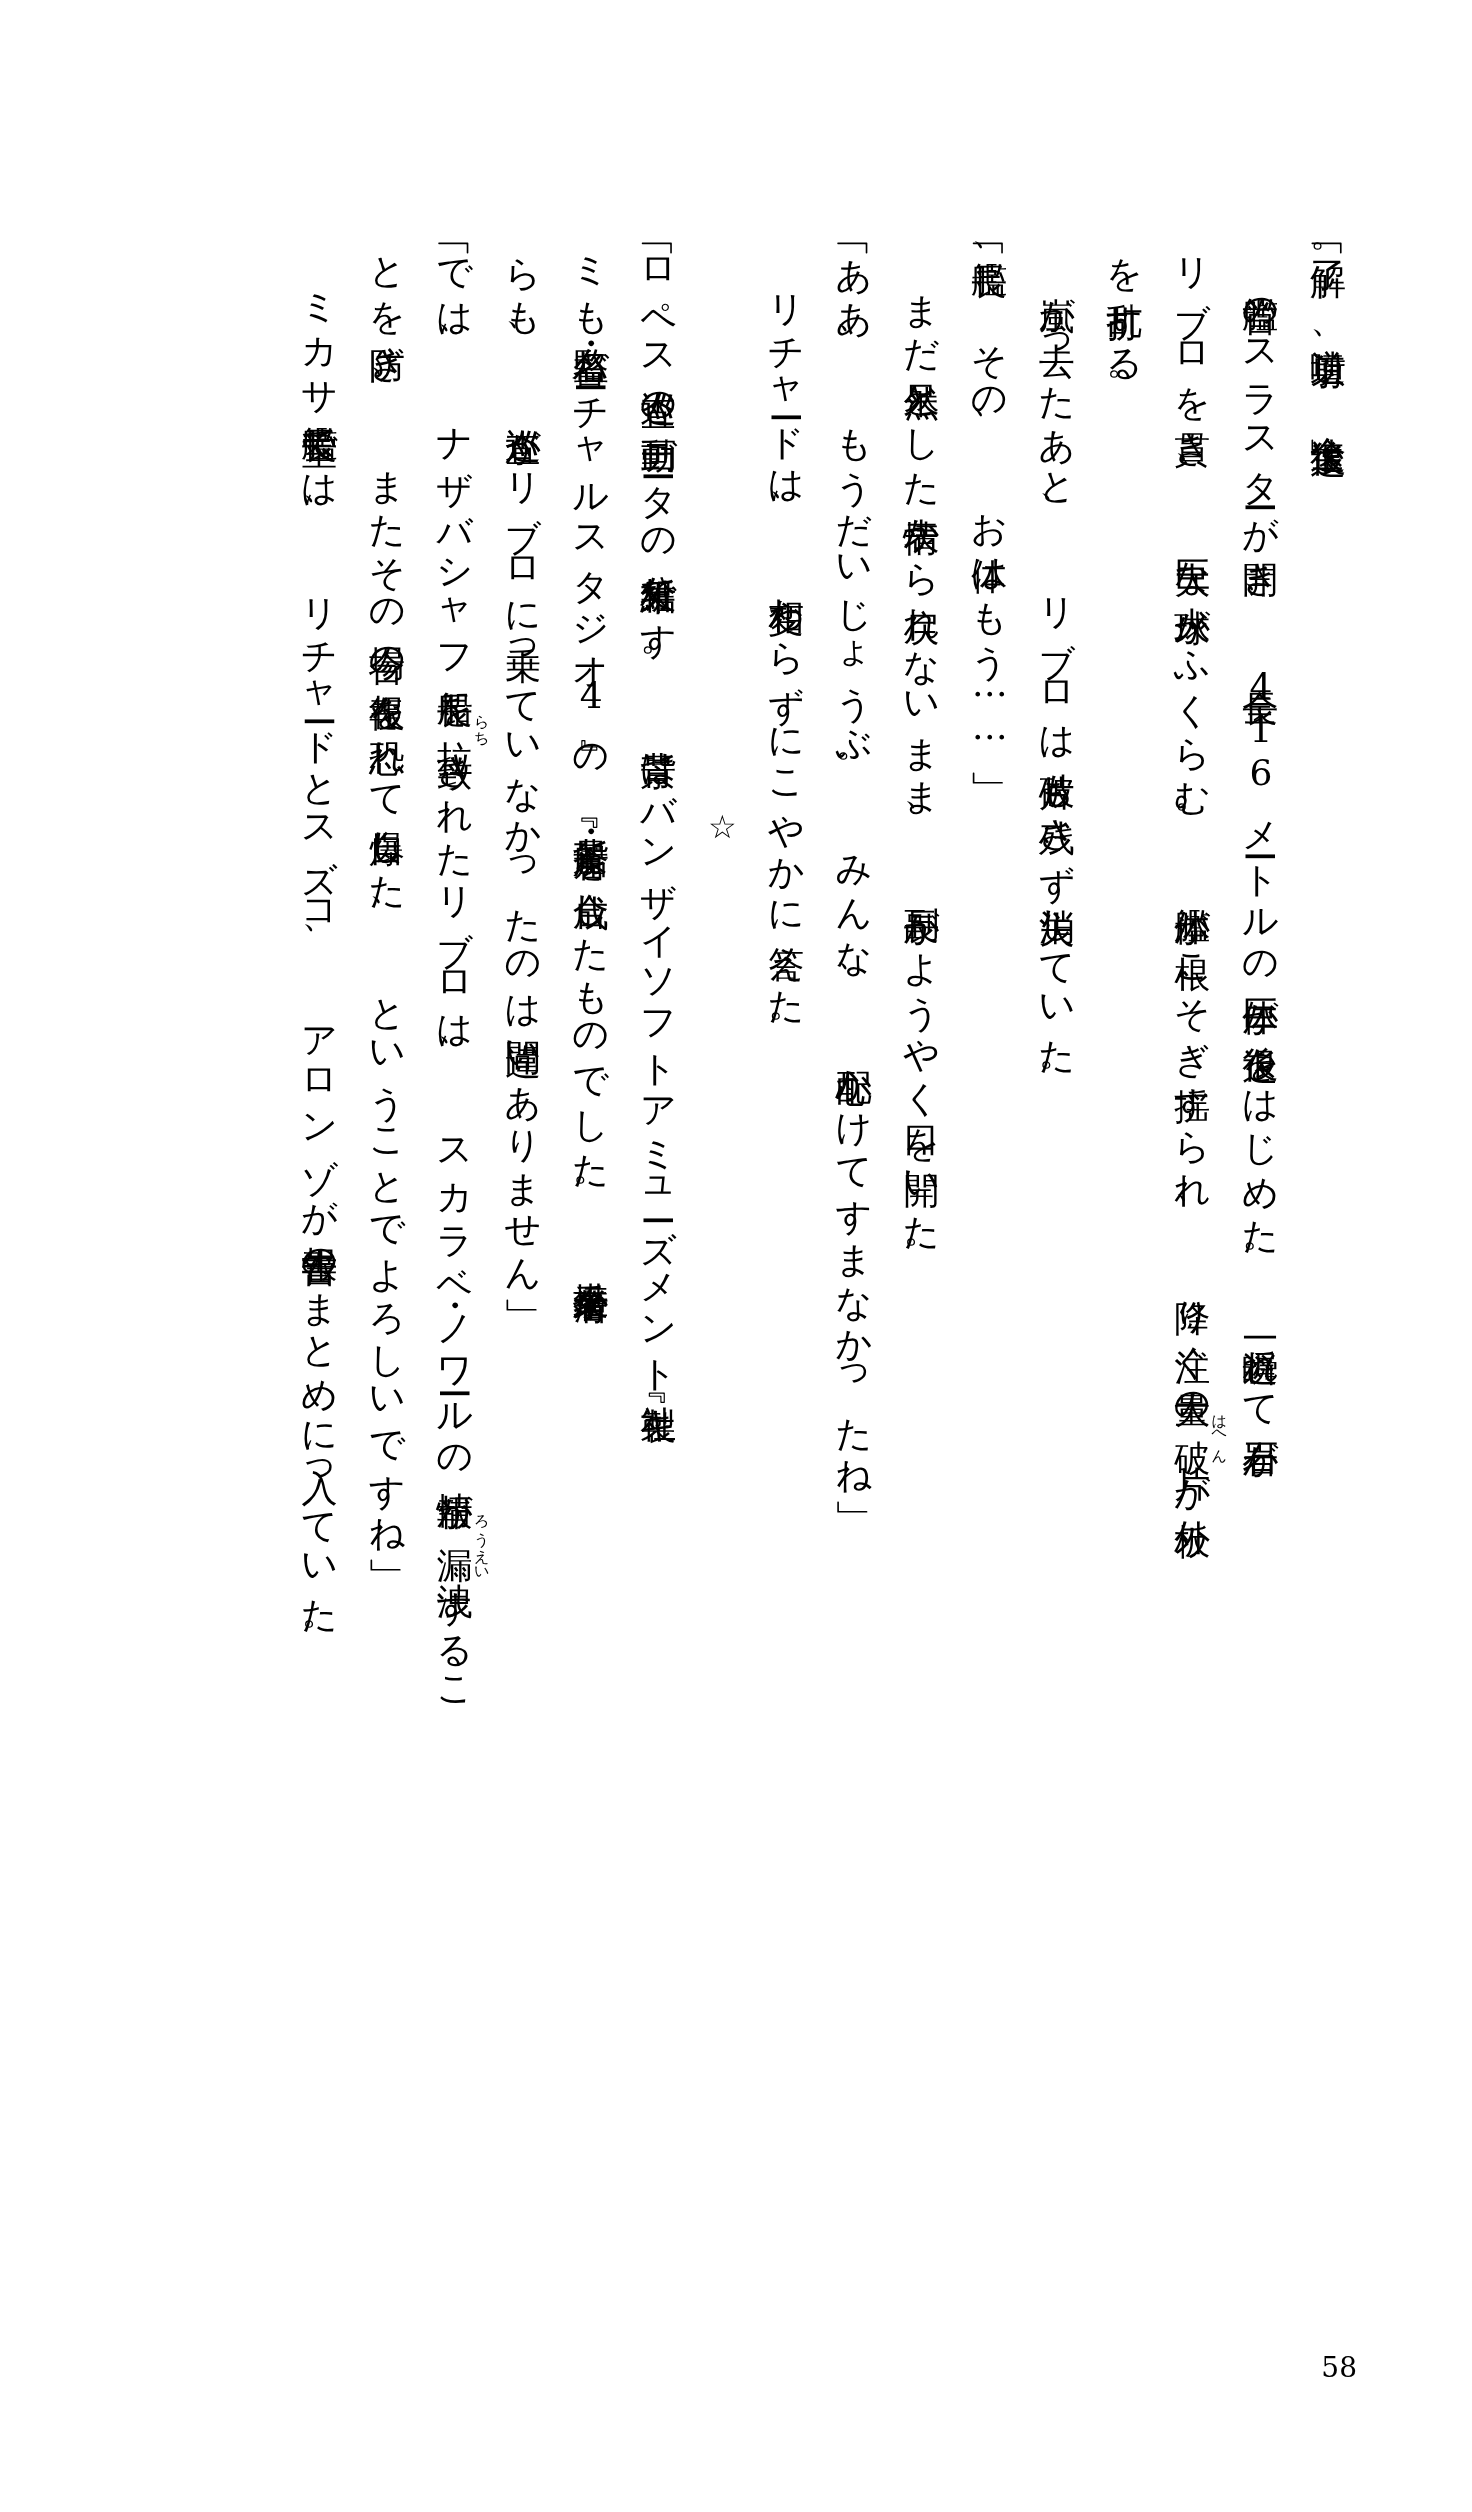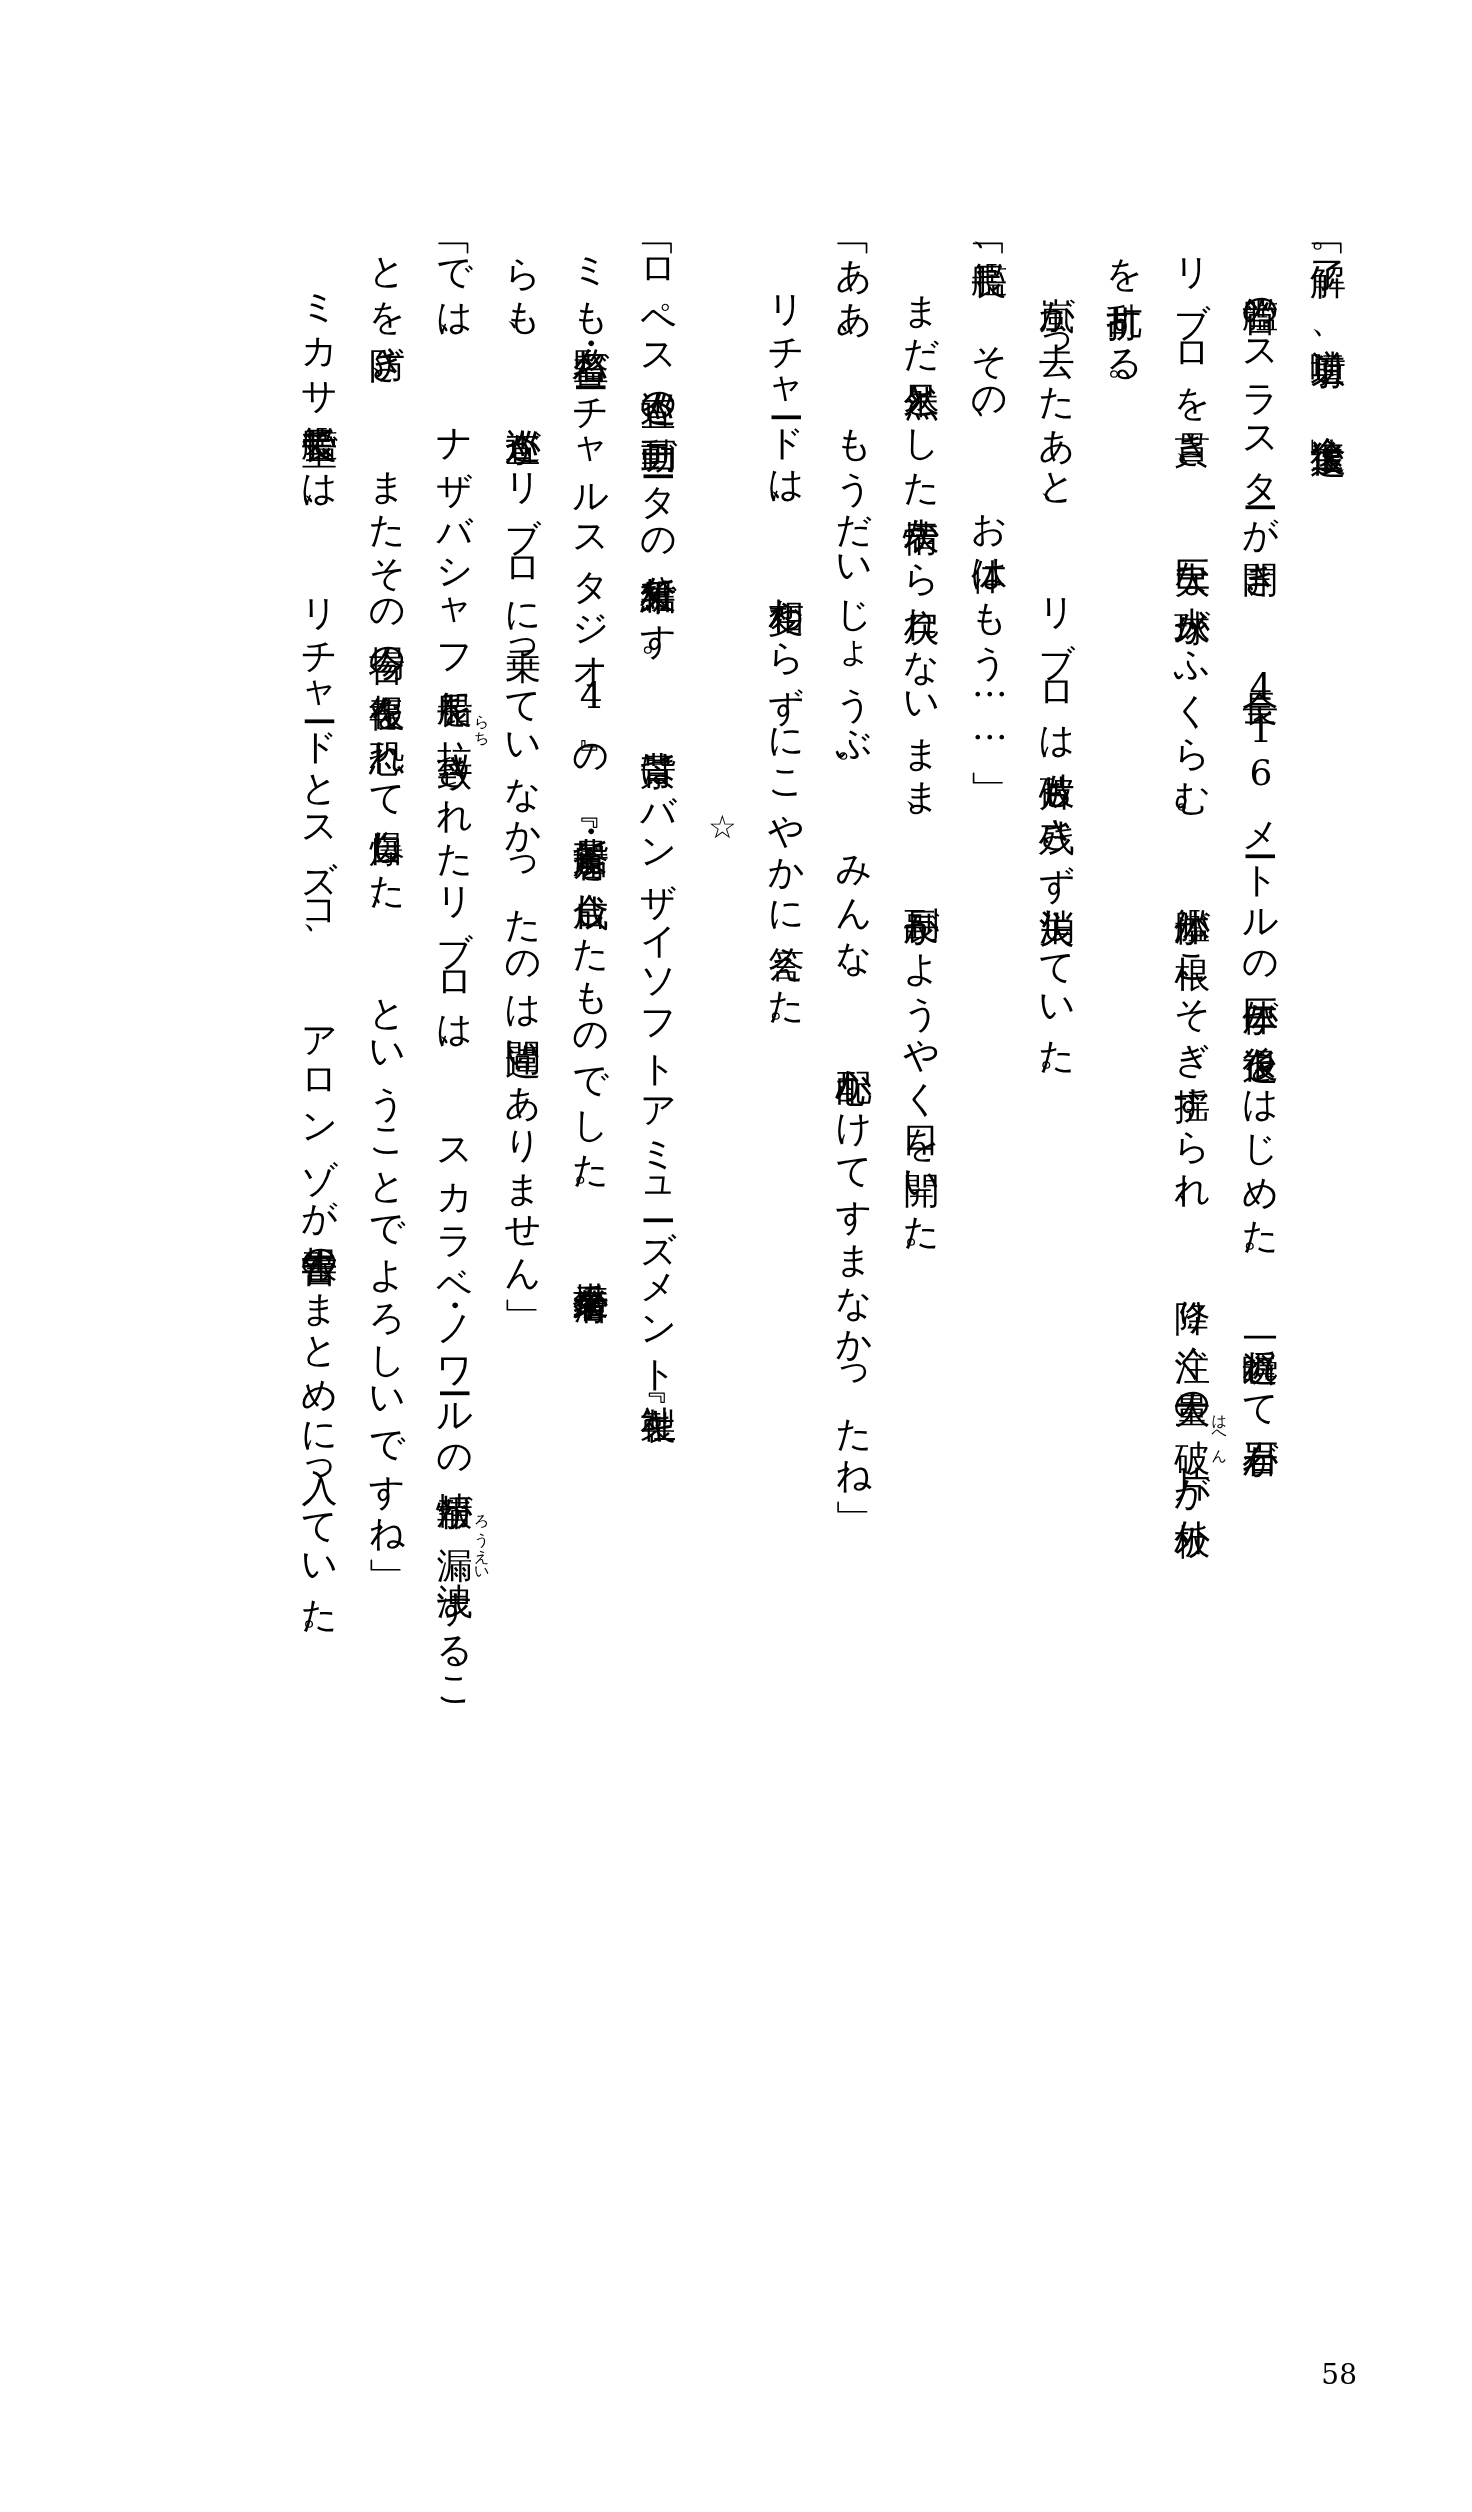--- a/index.html
+++ b/index.html
@@ -50,21 +50,21 @@
     ruby-position: over;
   }
   rt {
     font-size: 0.42em;
     letter-spacing: 0;
     line-height: 1;
     font-weight: 400;
   }
   .page-number {
     position: absolute;
-    bottom: 121px;
+    bottom: 128px;
     left: 0;
     right: 116px;
     text-align: right;
     font-size: 28px;
     color: #000000;
     font-family: "DejaVu Serif", "Liberation Serif", serif;
   }
 </style>
 </head>
 <body>

